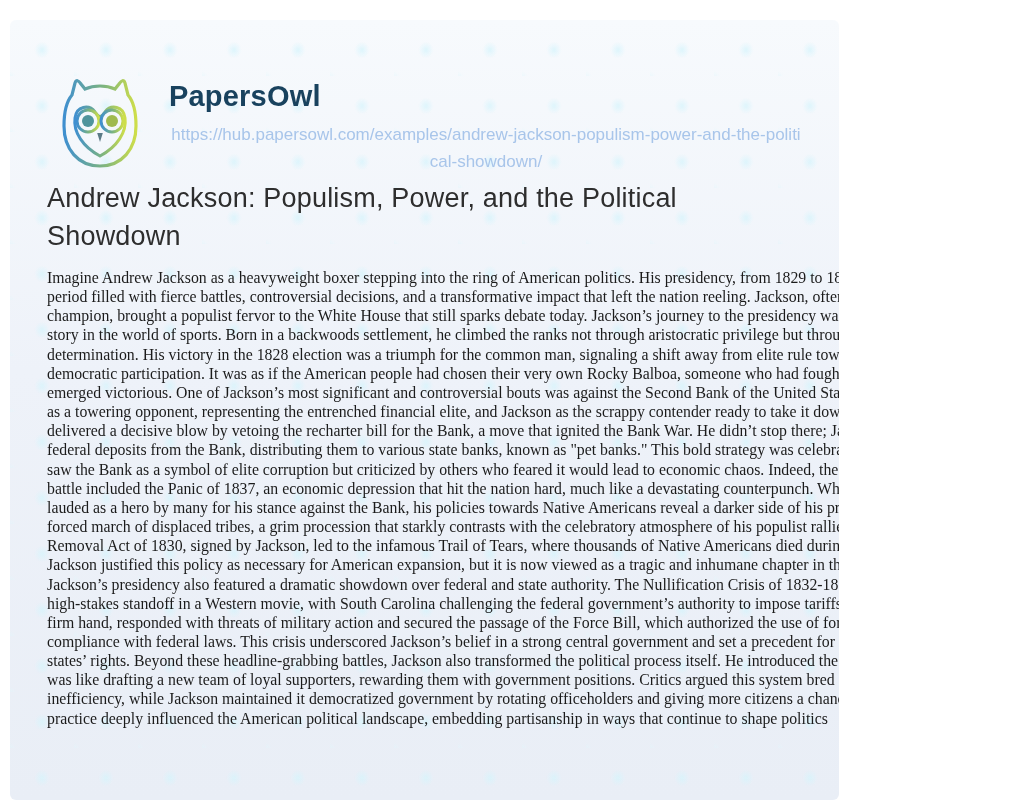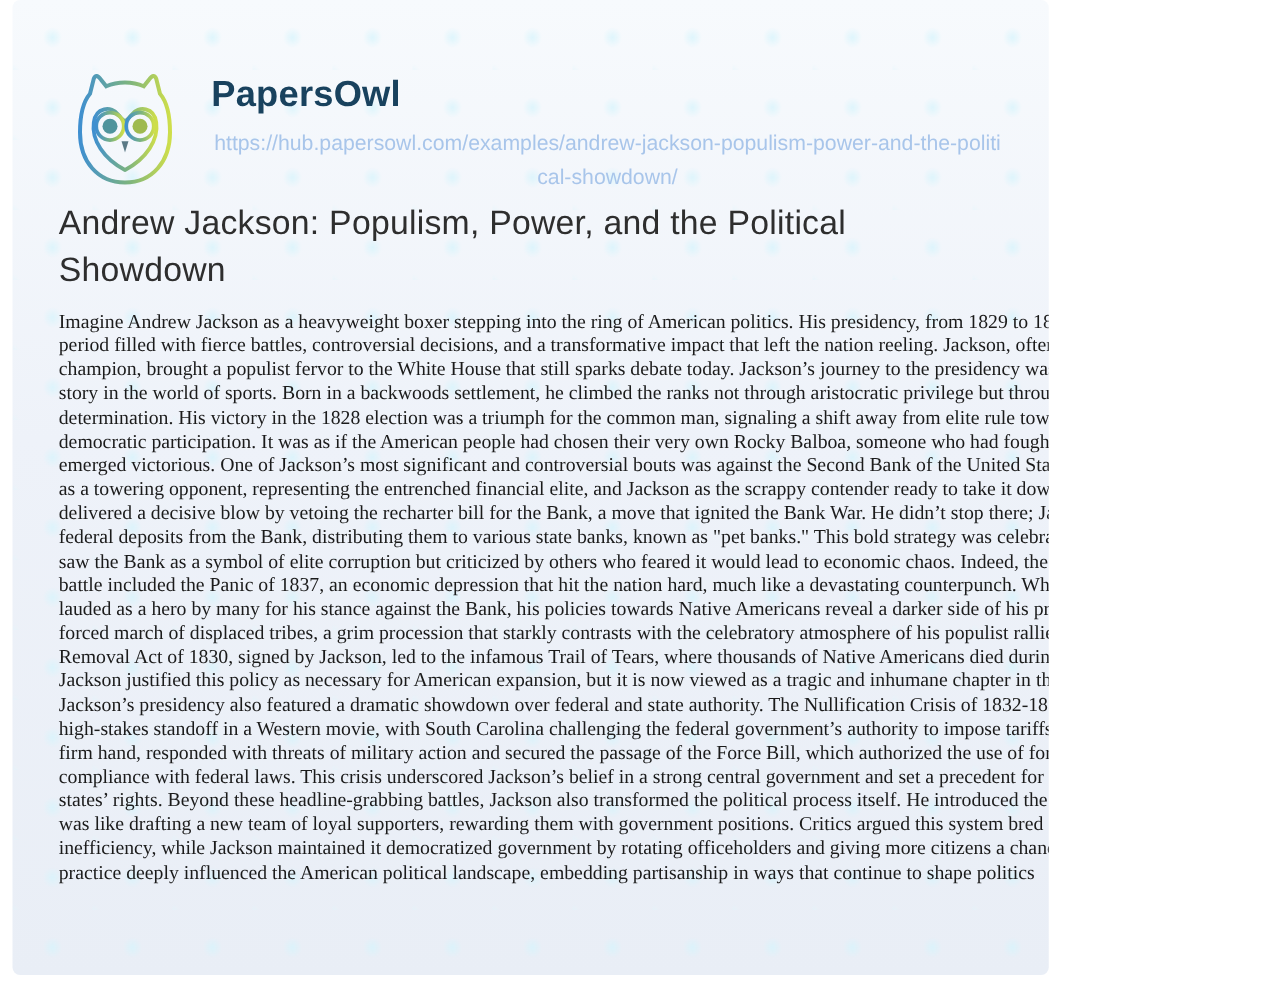--- a/index.html
+++ b/index.html
@@ -13,21 +13,21 @@
     --logo-grad-end:#cede4a;
   }
   *{margin:0;padding:0;box-sizing:border-box;}
   html,body{width:1024px;height:803px;overflow:hidden;}
   body{
     background:#ffffff;
     font-family:"Liberation Sans", sans-serif;
   }
   .card{
     position:absolute;
-    left:10px; top:0;
+    left:10px; top:20px;
     width:829px; height:780px;
     border-radius:6px;
     background:linear-gradient(180deg, var(--card-bg-top) 0%, #eef2f9 45%, var(--card-bg-bottom) 100%);
     overflow:hidden;
   }
   .watermark{
     position:absolute; inset:0;
     background-image:
       radial-gradient(ellipse 11px 12px at 32px 30px, rgba(214,244,252,0.75), rgba(214,244,252,0) 70%),
       radial-gradient(ellipse 9px 10px at 0px 58px, rgba(222,246,252,0.5), rgba(222,246,252,0) 70%);

